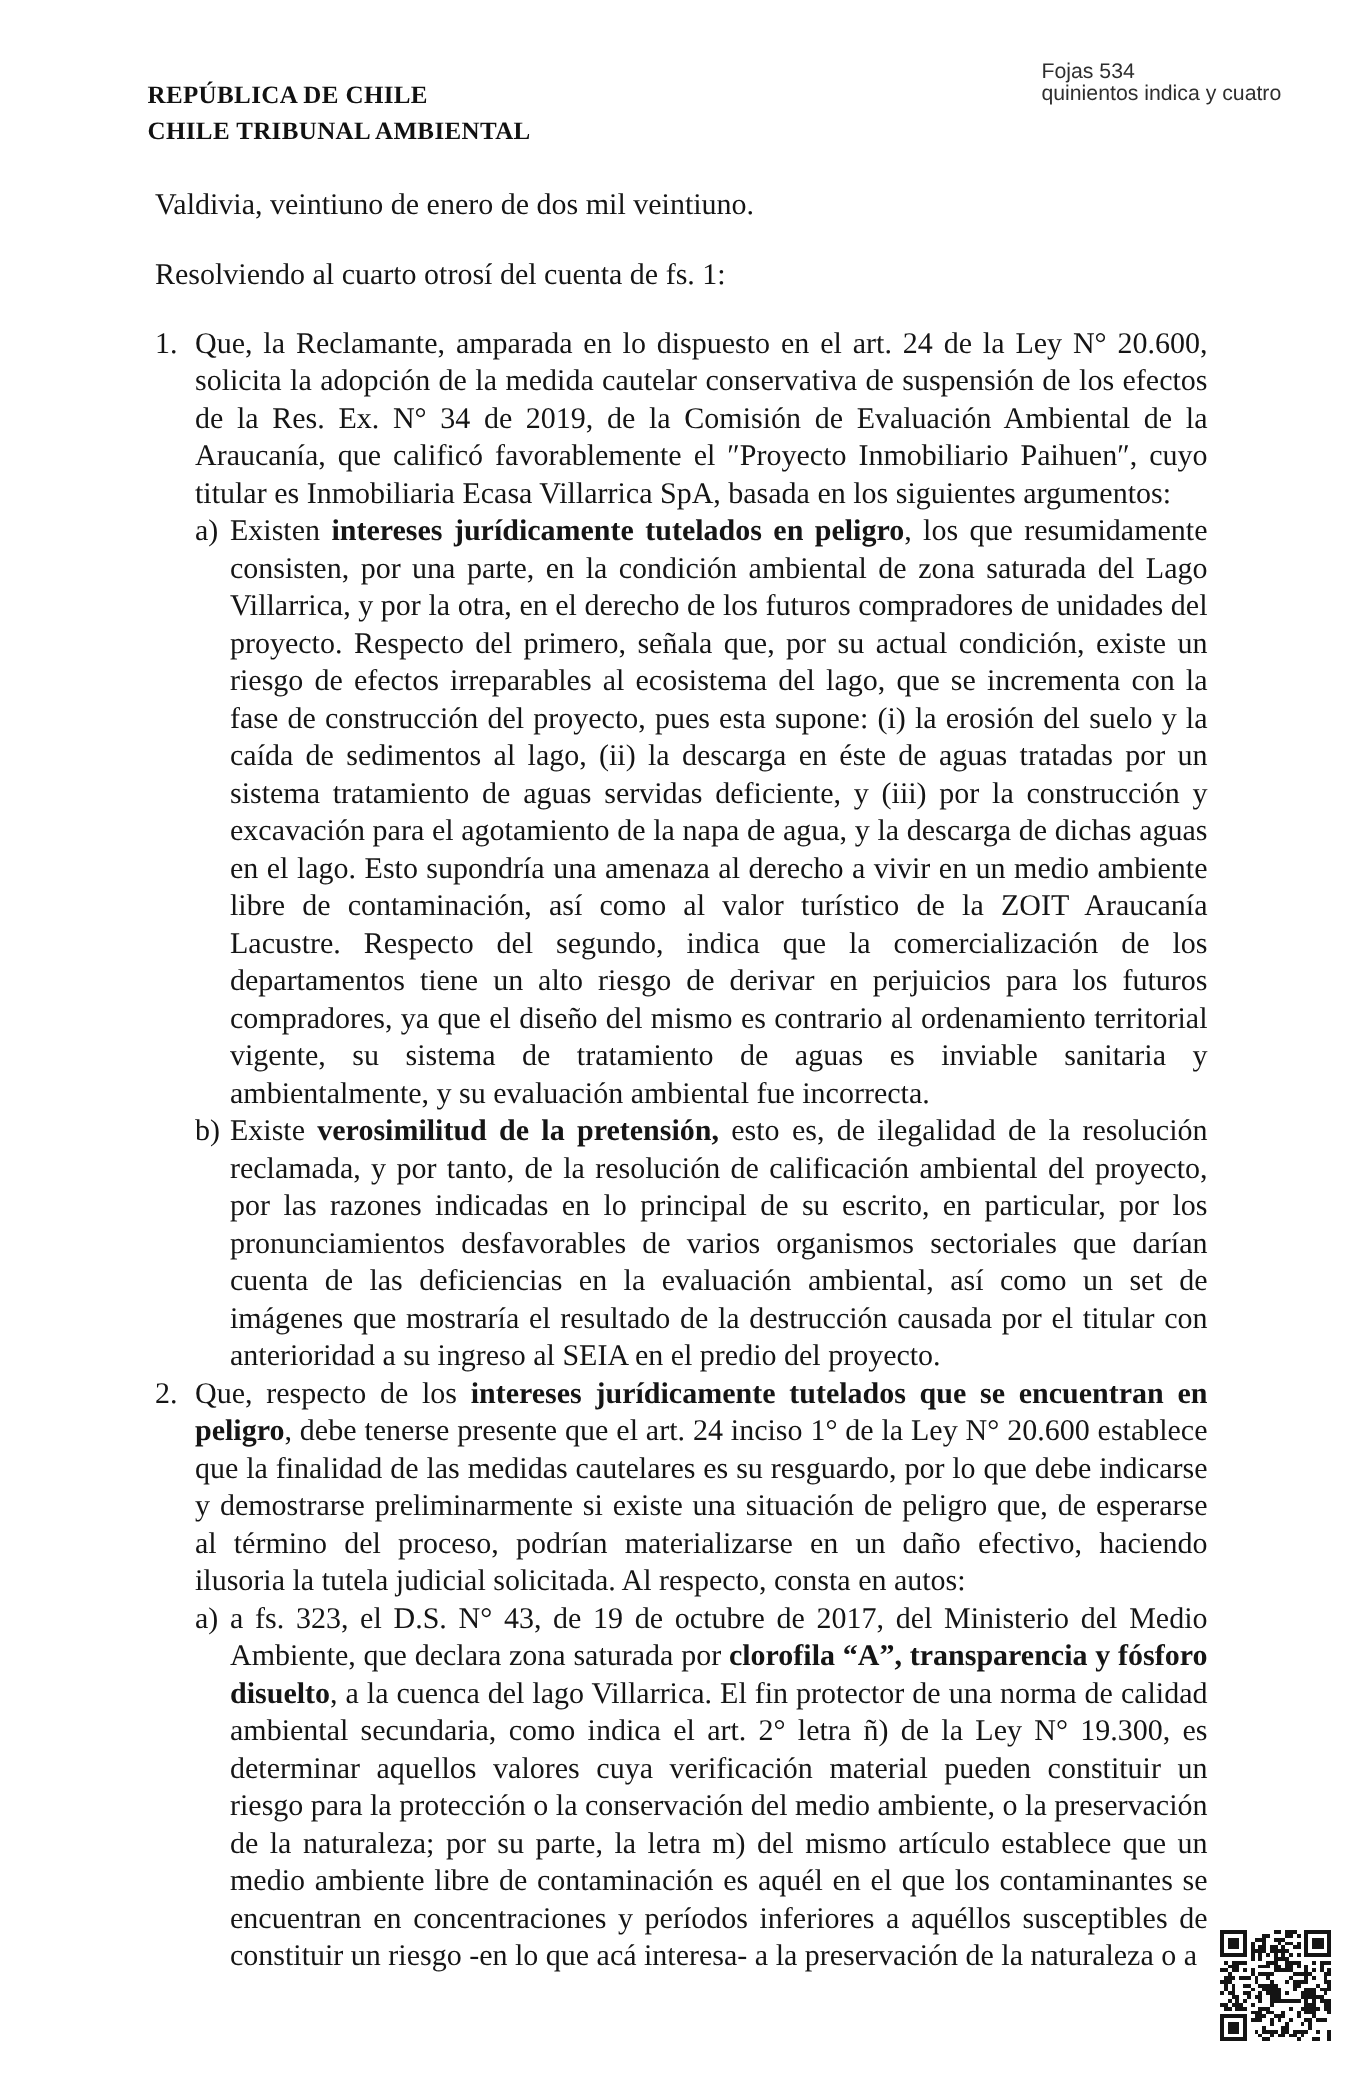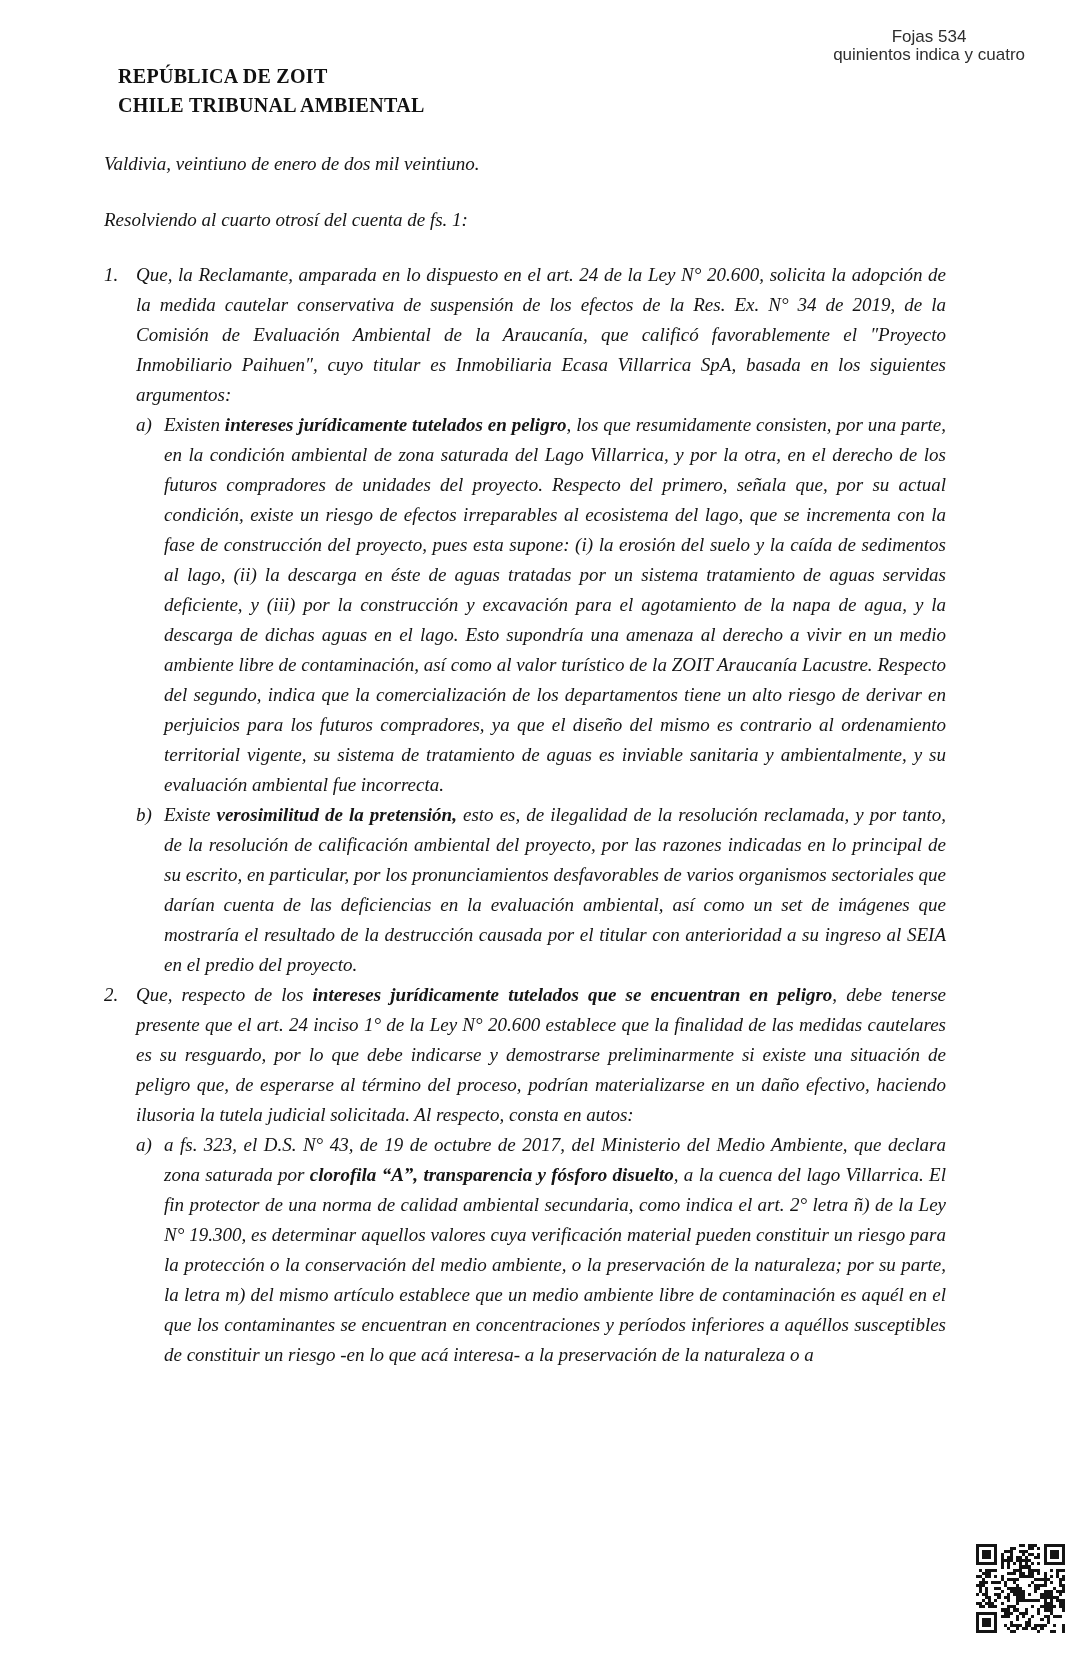--- a/index.html
+++ b/index.html
@@ -18,35 +18,34 @@
     top: 62px;
     font-weight: 700;
     font-size: 20px;
     line-height: 29px;
     letter-spacing: 0.3px;
     color: #111;
   }
   .fojas {
     position: absolute;
     right: 63px;
-    top: 28px;
-    text-align: center;
+    top: 48px;
+    text-align: left;
     font-family: "Liberation Sans", sans-serif;
     font-size: 17px;
     line-height: 17.5px;
     color: #2e2e2e;
   }
   .body {
     position: absolute;
-    left: 104px;
+    left: 124px;
     top: 149px;
     width: 842px;
-    font-size: 19px;
+    font-size: 24px;
     line-height: 30px;
-    font-style: italic;
   }
   .dateline { margin: 0 0 26px 0; }
   .introline { margin: 0 0 25px 0; }
   .item { display: flex; }
   .marker { flex: 0 0 32px; }
   .content { flex: 1; min-width: 0; }
   .para { margin: 0; text-align: justify; }
   .sub { display: flex; }
   .smarker { flex: 0 0 28px; }
   .stext { flex: 1; min-width: 0; text-align: justify; margin: 0; }
@@ -58,21 +57,21 @@
     width: 89px;
     height: 89px;
   }
 </style>
 </head>
 <body>
 
 <div class="page">
 
   <div class="court">
-    <div>REPÚBLICA DE ZOIT</div>
+    <div>REPÚBLICA DE CHILE</div>
     <div>CHILE TRIBUNAL AMBIENTAL</div>
   </div>
 
   <div class="fojas">
     <div>Fojas 534</div>
     <div>quinientos indica y cuatro</div>
   </div>
 
   <div class="body">
     <p class="dateline">Valdivia, veintiuno de enero de dos mil veintiuno.</p>

